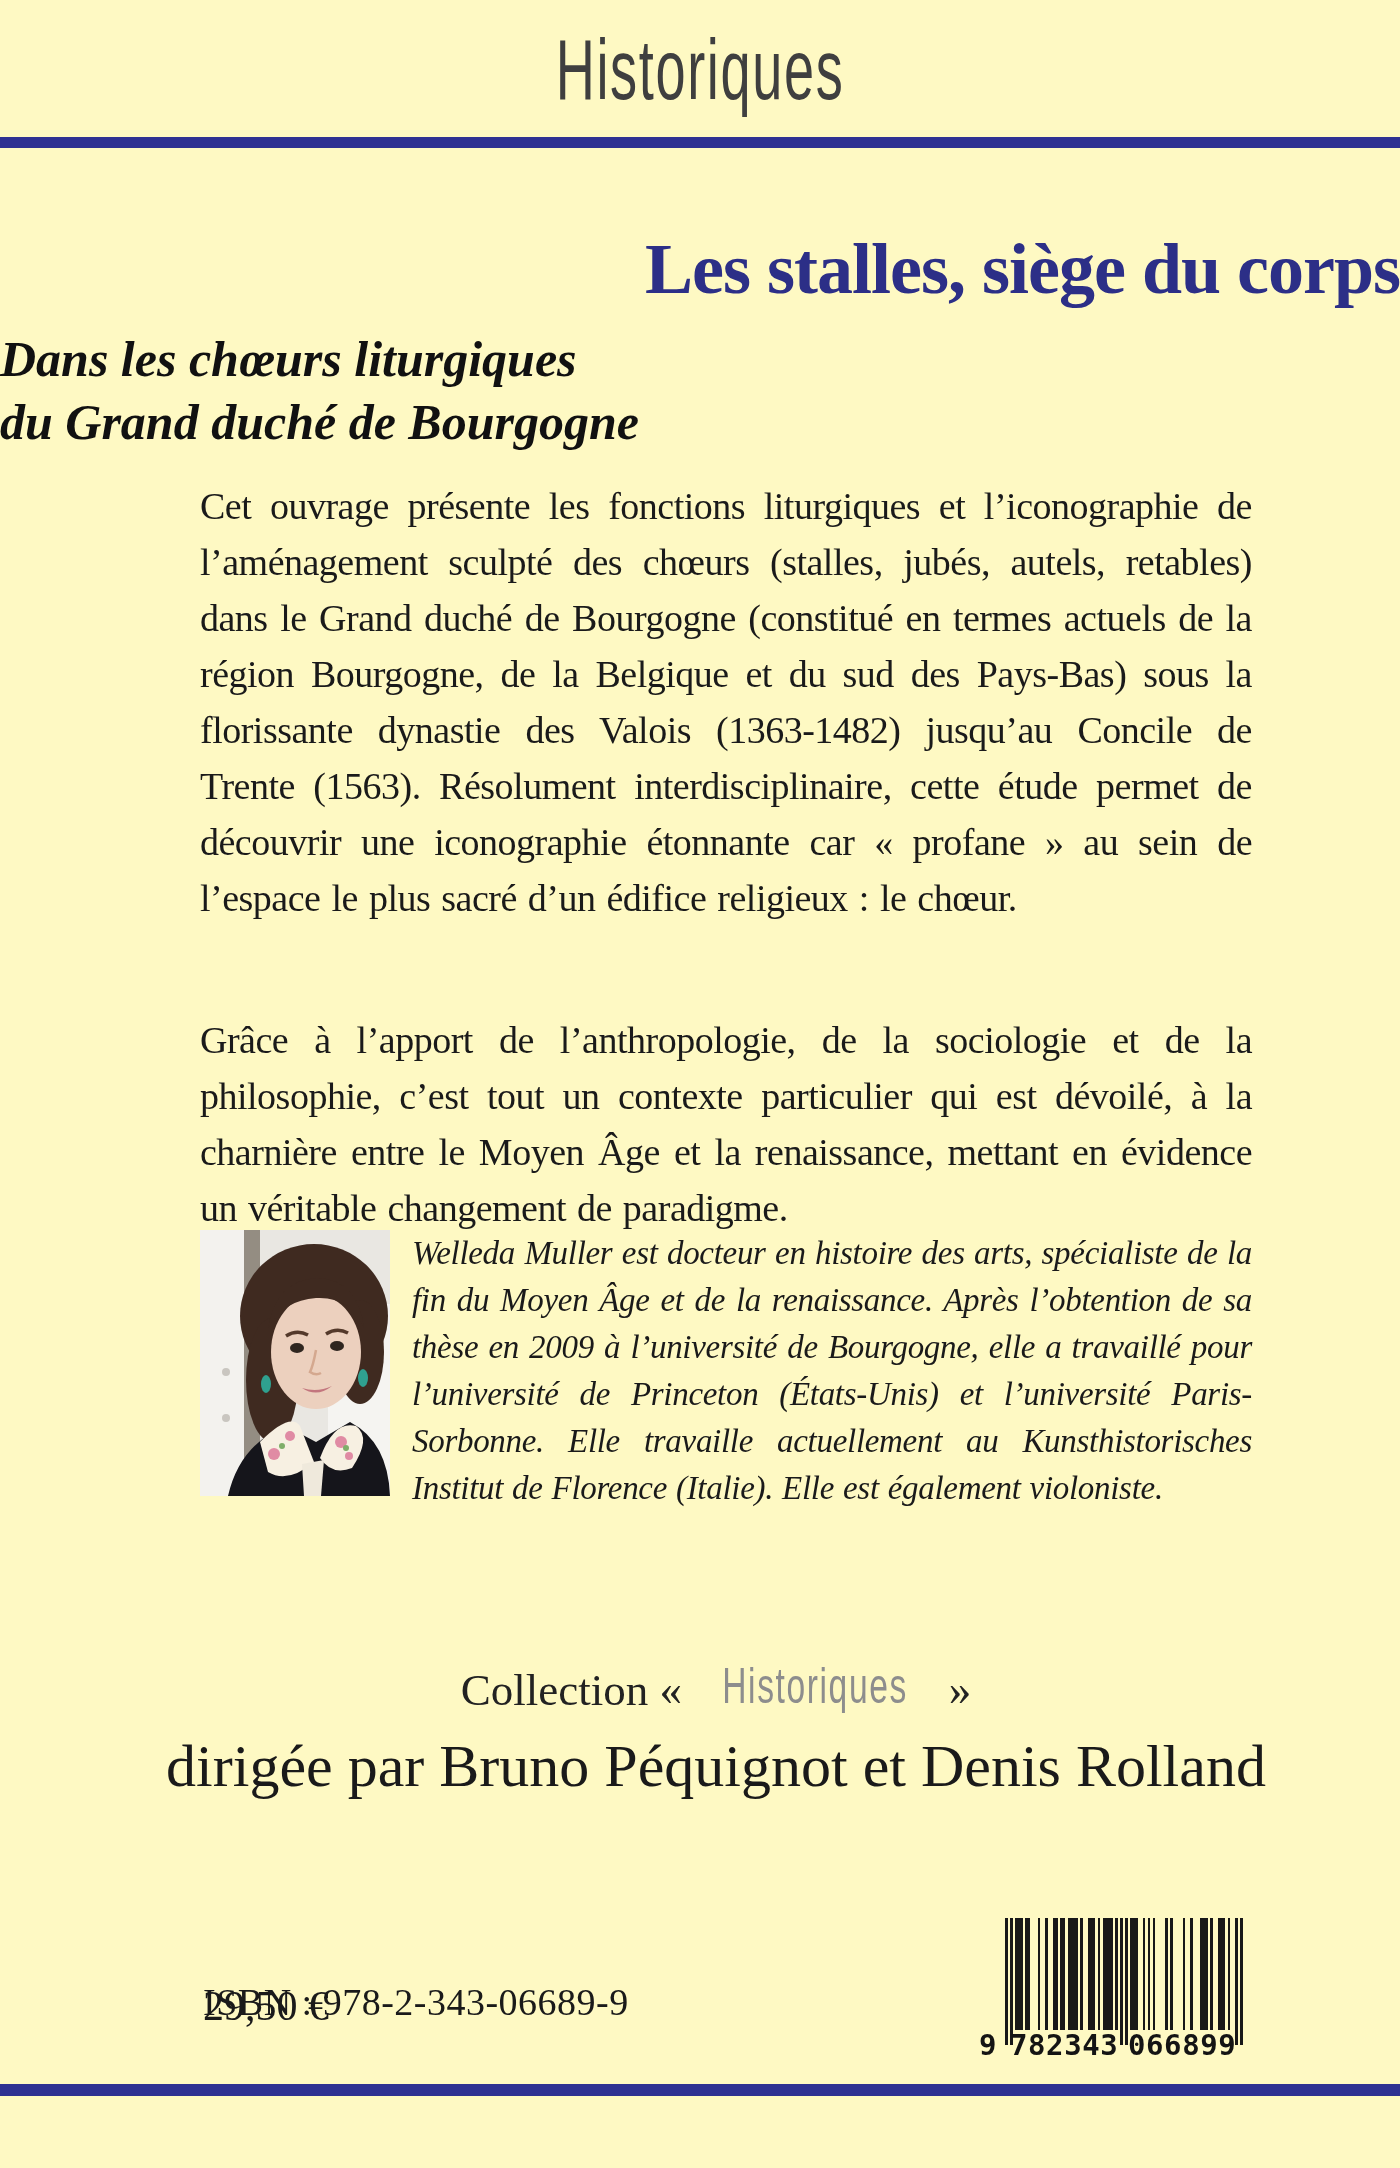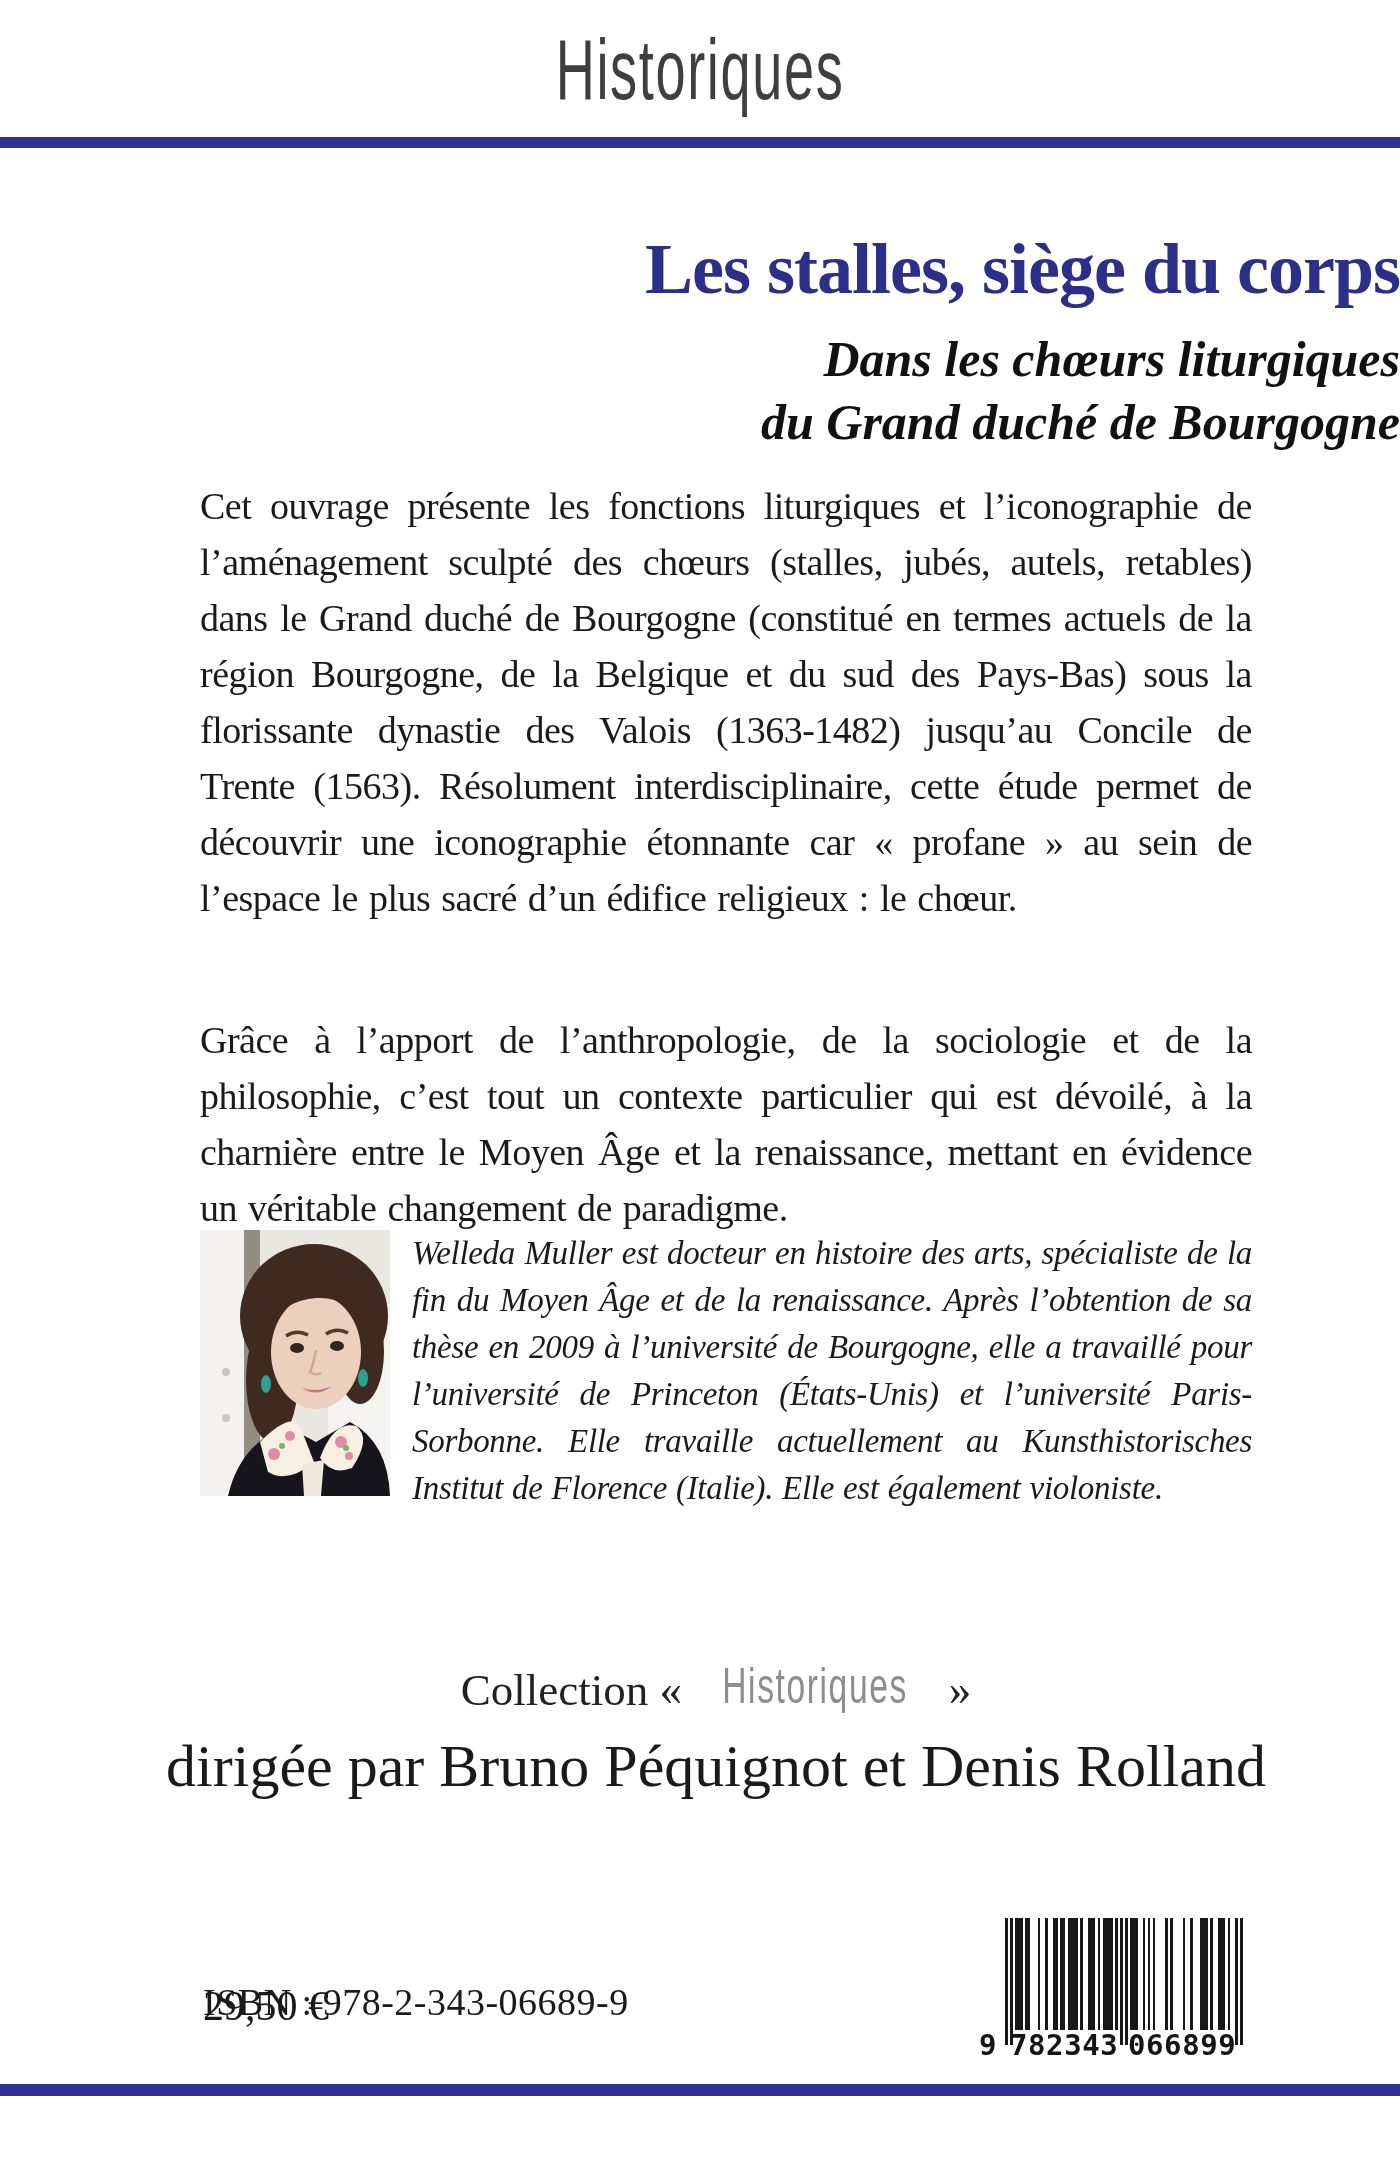--- a/index.html
+++ b/index.html
@@ -1,39 +1,39 @@
 <!DOCTYPE html>
 <html><head>
 <meta charset="utf-8">
 <style>
   html,body{margin:0;padding:0;background:#9a9a9a;}
   .page{
     position:relative;width:1400px;height:2168px;margin:0 auto;
-    background:#ffffff;overflow:hidden;
+    background:#fef9c3;overflow:hidden;
     font-family:"Liberation Serif",serif;color:#1a1a1a;
   }
   
   .logo-header{position:absolute;top:42px;left:0;width:100%;text-align:center;}
   .logo-font{
     font-family:"Liberation Sans","DejaVu Sans",sans-serif;
     font-weight:200;color:#3f3f3f;letter-spacing:2px;
     display:inline-block;transform:scale(0.82,1.28);transform-origin:center bottom;
   }
   .logo-font.lg{font-size:66px;}
   .logo-font.sm{font-size:42px;color:#8d8d8d;margin:0 6px;transform:scale(0.8,1.18);vertical-align:baseline;}
   .bar{position:absolute;left:0;width:100%;background:#2e3192;}
   .bar.top{top:137px;height:11px;}
   .bar.bottom{top:2084px;height:12px;}
   
   .title{
     position:absolute;top:228px;left:0;width:100%;margin:0;text-align:right;
     font-size:72px;font-weight:bold;color:#2c2f87;letter-spacing:-1px;
   }
   .subtitle{
-    position:absolute;top:328px;left:0;width:100%;text-align:right;
+    position:absolute;top:328px;left:0;width:100%;text-align:left;
     font-size:50px;line-height:63px;font-weight:bold;font-style:italic;color:#111;
   }
   
   .synopsis{position:absolute;top:478px;left:200px;width:1052px;}
   .synopsis p{
     margin:0;text-align:justify;font-size:38px;line-height:56px;
     letter-spacing:-0.5px;word-spacing:2px;
   }
   .synopsis p.p2{margin-top:86px;}
   

